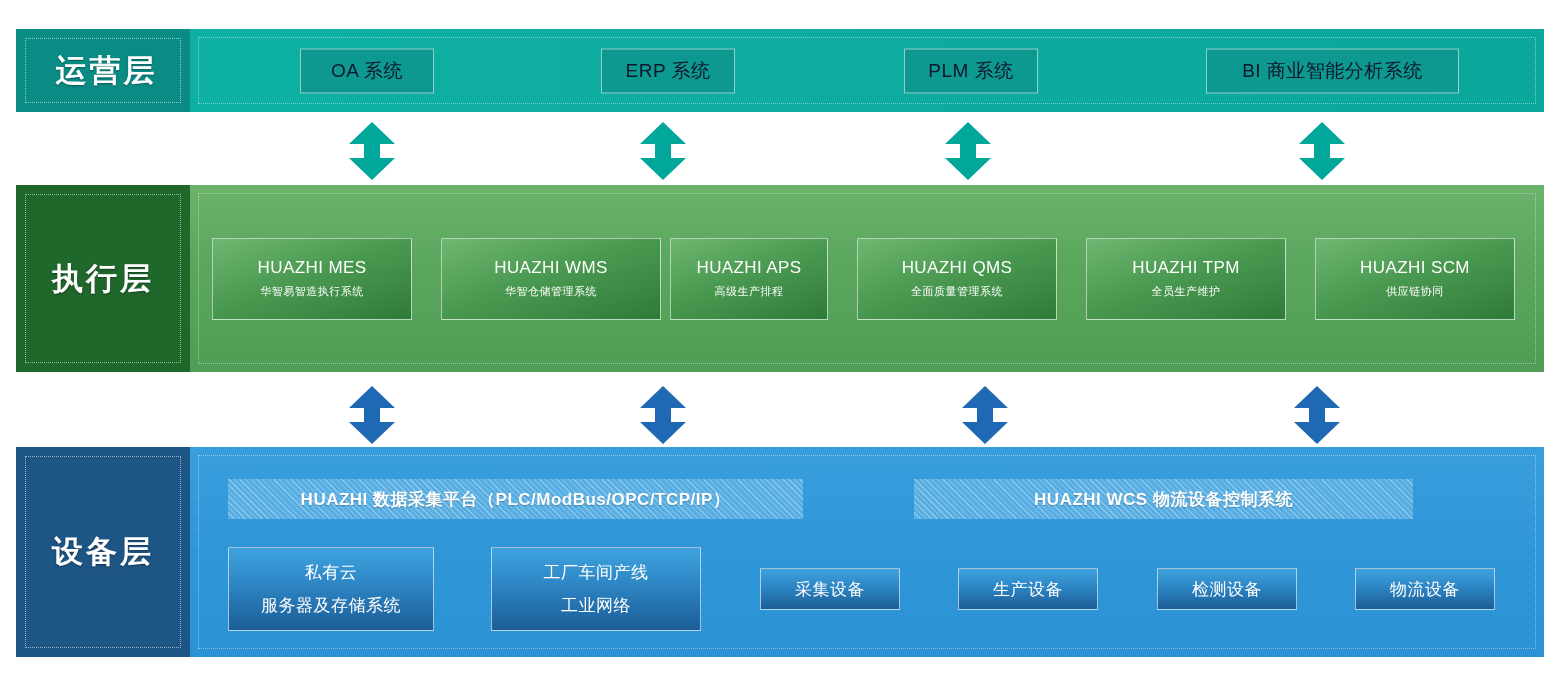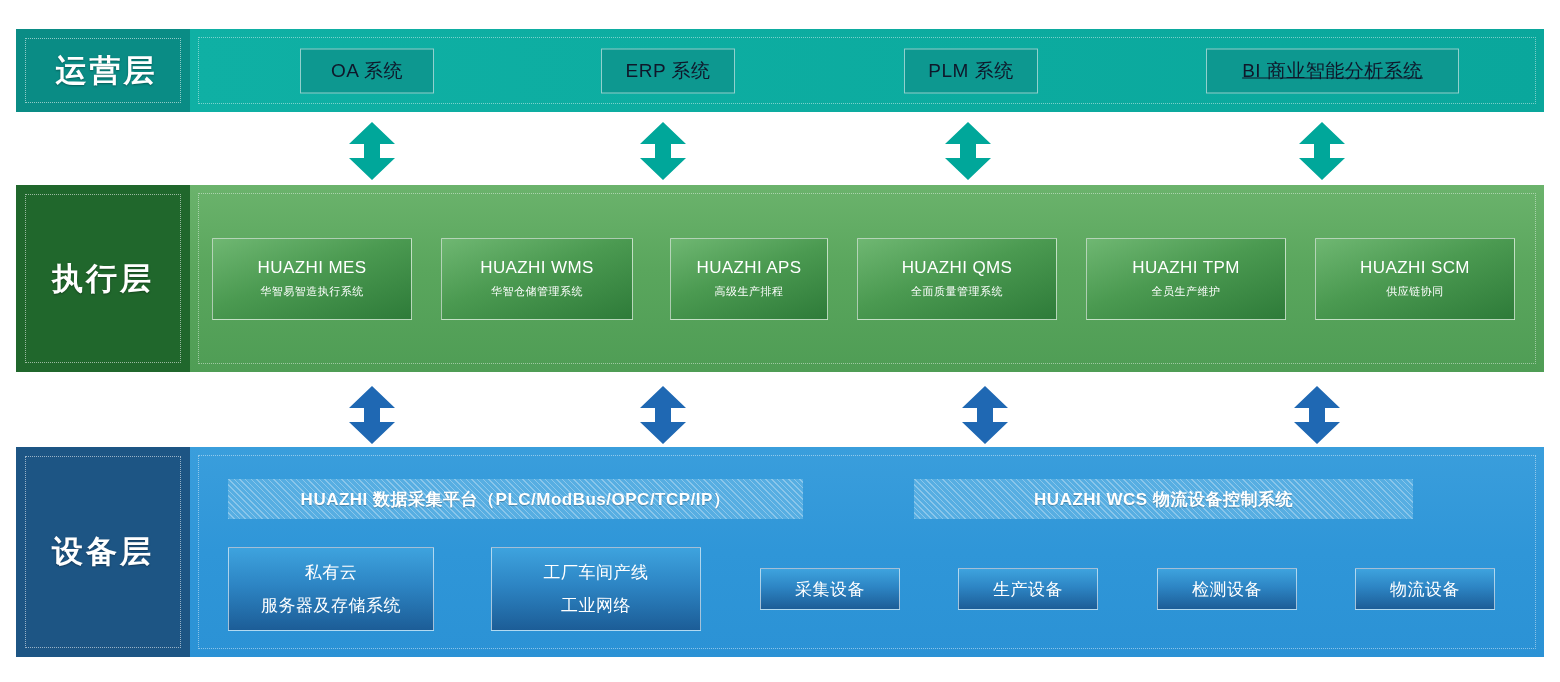--- a/index.html
+++ b/index.html
@@ -217,38 +217,38 @@
       <span class="dots"></span>
     <div class="ops-box" style="left: 110px; width: 134px;">
           <span>OA 系统</span>
         </div>
         <div class="ops-box" style="left: 411px; width: 134px;">
           <span>ERP 系统</span>
         </div>
         <div class="ops-box" style="left: 714px; width: 134px;">
           <span>PLM 系统</span>
         </div>
-        <div class="ops-box" style="left: 1016px; width: 253px; text-decoration: underline;">
+        <div class="ops-box" style="left: 1016px; width: 253px;">
           <span>BI 商业智能分析系统</span>
         </div>
       </div>
   </div>
 
   <div class="layer" id="exec-layer">
     <div class="layer-header">
       <span class="dots"></span>
       <span class="layer-header-label">执行层</span>
     </div>
     <div class="layer-body">
       <span class="dots"></span>
     <div class="exec-box" style="left: 22px; width: 200px;">
           <span class="en">HUAZHI MES</span>
           <span class="cn">华智易智造执行系统</span>
         </div>
-        <div class="exec-box" style="left: 251px; width: 192px;">
+        <div class="exec-box" style="left: 251px; width: 220px;">
           <span class="en">HUAZHI WMS</span>
           <span class="cn">华智仓储管理系统</span>
         </div>
         <div class="exec-box" style="left: 480px; width: 158px;">
           <span class="en">HUAZHI APS</span>
           <span class="cn">高级生产排程</span>
         </div>
         <div class="exec-box" style="left: 667px; width: 200px;">
           <span class="en">HUAZHI QMS</span>
           <span class="cn">全面质量管理系统</span>

